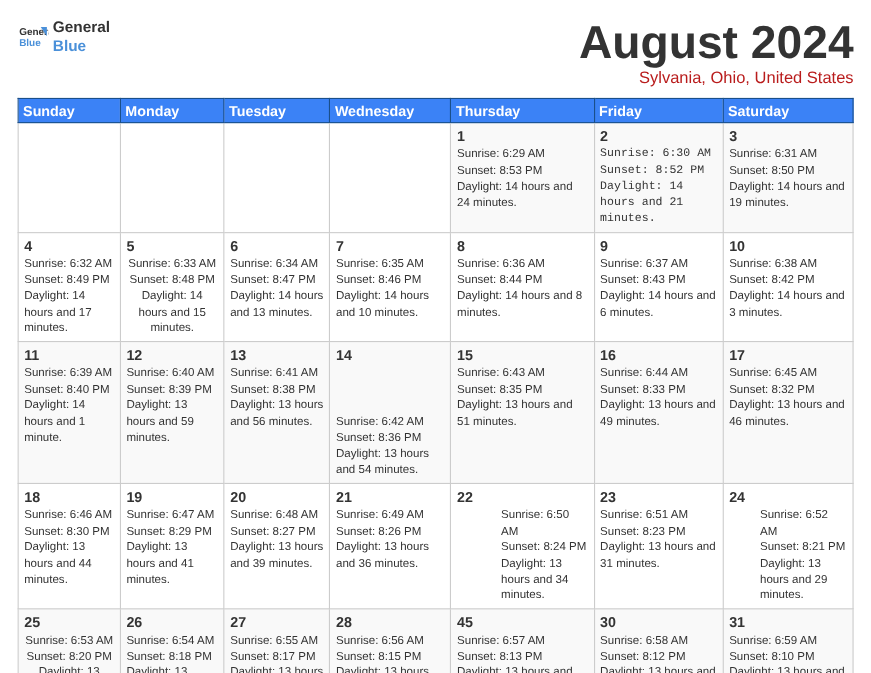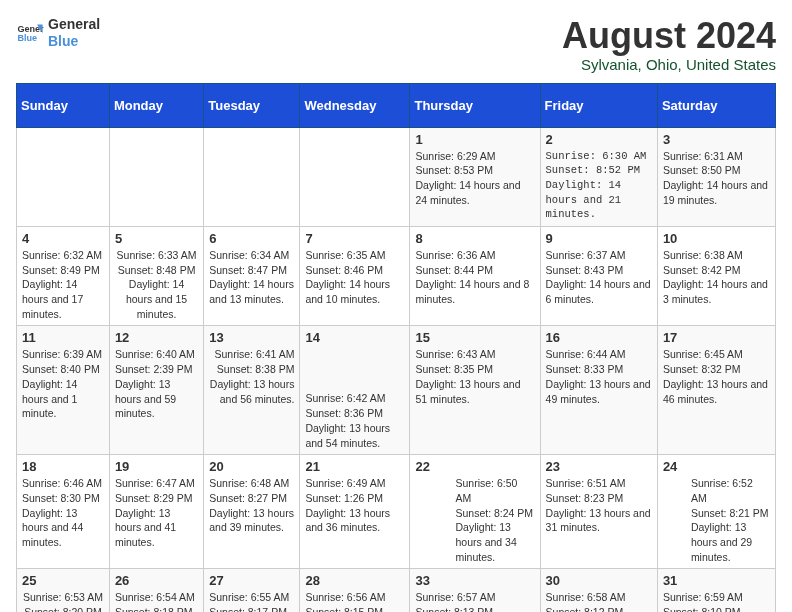--- a/index.html
+++ b/index.html
@@ -22,38 +22,38 @@
       gap: 4px;
     }
     .logo-icon {
       width: 28px;
       height: 28px;
     }
     .title-area {
       text-align: right;
     }
     .main-title {
-      font-size: 36px;
+      font-size: 42px;
       font-weight: bold;
       color: #333;
       line-height: 1.1;
     }
     .subtitle {
       font-size: 15px;
-      color: #14532d;
+      color: #b91c1c;
     }
     table {
       width: 100%;
       border-collapse: collapse;
       font-size: 11px;
     }
     thead tr th {
-      background: #1d4ed8;
+      background: #3b82f6;
       color: #fff;
-      padding: 14px 4px;
+      padding: 3px 4px;
       text-align: left;
       font-size: 13px;
       font-weight: bold;
       border: 1px solid #1a4f8a;
     }
     tbody tr td {
       border: 1px solid #ccc;
       vertical-align: top;
       padding: 4px 5px;
       min-height: 70px;
@@ -184,26 +184,26 @@
       <tr>
         <td>
           <span class="day-number">11</span>
           <div class="day-info" style="white-space: pre-line;">Sunrise: 6:39 AM
 Sunset: 8:40 PM
 Daylight: 14 hours and 1 minute.</div>
         </td>
         <td>
           <span class="day-number">12</span>
           <div class="day-info" style="white-space: pre-line;">Sunrise: 6:40 AM
-Sunset: 2:39 PM
+Sunset: 8:39 PM
 Daylight: 13 hours and 59 minutes.</div>
         </td>
         <td>
           <span class="day-number">13</span>
-          <div class="day-info" style="white-space: pre-line; text-align: right;">Sunrise: 6:41 AM
+          <div class="day-info" style="white-space: pre-line;">Sunrise: 6:41 AM
 Sunset: 8:38 PM
 Daylight: 13 hours and 56 minutes.</div>
         </td>
         <td>
           <span class="day-number">14</span>
           <div class="day-info" style="white-space: pre-line; margin-top: 46px;">Sunrise: 6:42 AM
 Sunset: 8:36 PM
 Daylight: 13 hours and 54 minutes.</div>
         </td>
         <td>
@@ -240,21 +240,21 @@
         </td>
         <td>
           <span class="day-number">20</span>
           <div class="day-info" style="white-space: pre-line;">Sunrise: 6:48 AM
 Sunset: 8:27 PM
 Daylight: 13 hours and 39 minutes.</div>
         </td>
         <td>
           <span class="day-number">21</span>
           <div class="day-info" style="white-space: pre-line;">Sunrise: 6:49 AM
-Sunset: 1:26 PM
+Sunset: 8:26 PM
 Daylight: 13 hours and 36 minutes.</div>
         </td>
         <td>
           <span class="day-number">22</span>
           <div class="day-info" style="white-space: pre-line; margin-left: 40px;">Sunrise: 6:50 AM
 Sunset: 8:24 PM
 Daylight: 13 hours and 34 minutes.</div>
         </td>
         <td>
           <span class="day-number">23</span>
@@ -288,21 +288,21 @@
 Sunset: 8:17 PM
 Daylight: 13 hours and 21 minutes.</div>
         </td>
         <td>
           <span class="day-number">28</span>
           <div class="day-info" style="white-space: pre-line;">Sunrise: 6:56 AM
 Sunset: 8:15 PM
 Daylight: 13 hours and 18 minutes.</div>
         </td>
         <td>
-          <span class="day-number">33</span>
+          <span class="day-number">45</span>
           <div class="day-info" style="white-space: pre-line;">Sunrise: 6:57 AM
 Sunset: 8:13 PM
 Daylight: 13 hours and 15 minutes.</div>
         </td>
         <td>
           <span class="day-number">30</span>
           <div class="day-info" style="white-space: pre-line;">Sunrise: 6:58 AM
 Sunset: 8:12 PM
 Daylight: 13 hours and 13 minutes.</div>
         </td>

